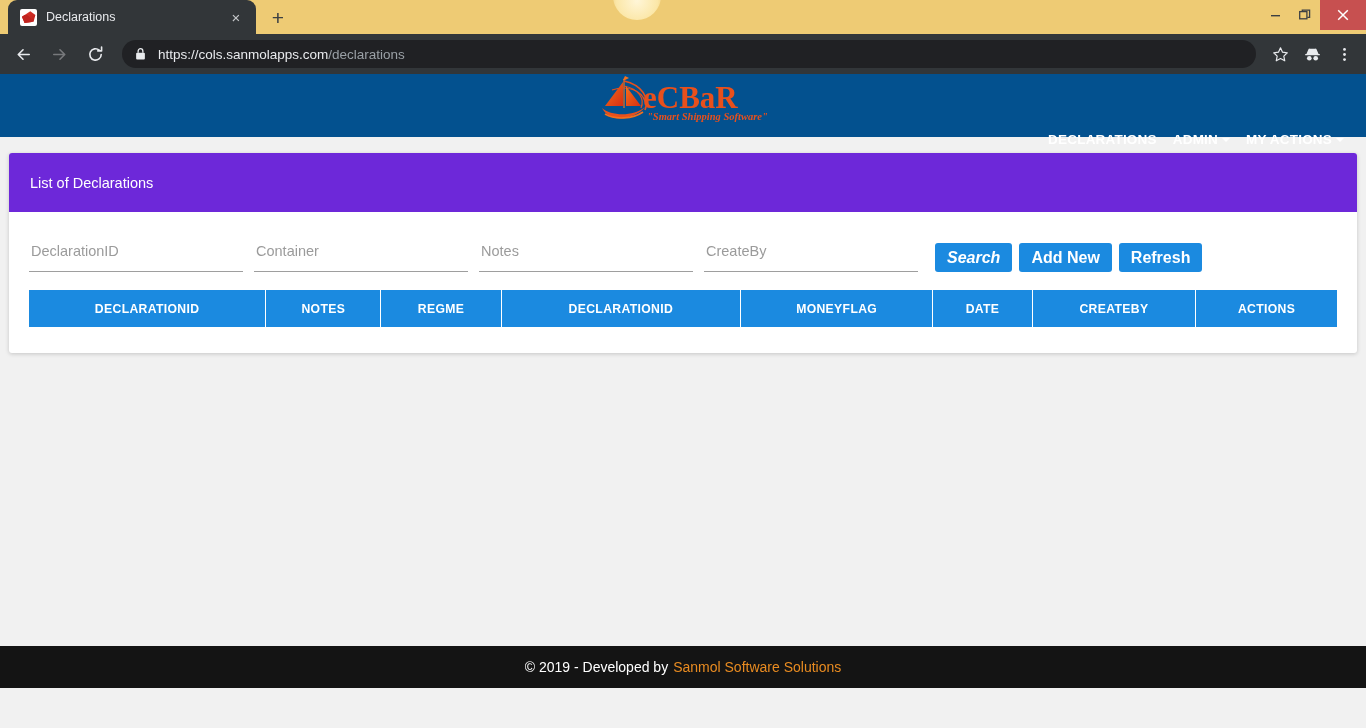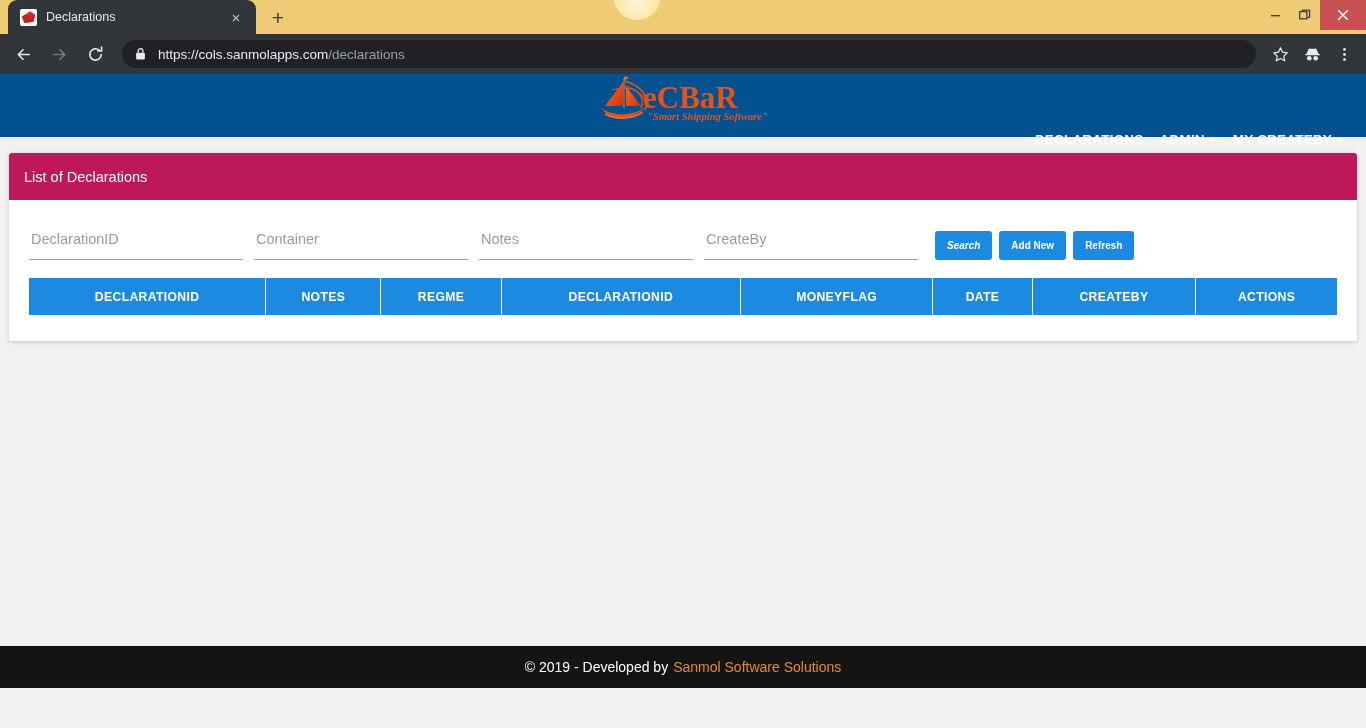--- a/index.html
+++ b/index.html
@@ -193,26 +193,26 @@
   }
 
   .card {
     margin: 16px 9px 0 9px;
     background: #ffffff;
     border-radius: 3px;
     box-shadow: 0 1px 4px rgba(0,0,0,0.18);
     overflow: hidden;
   }
   .card-header {
-    height: 47px;
-    background: #be185d;
-    color: #ffffff;
-    display: flex;
-    align-items: center;
-    padding-left: 15px;
+    height: 59px;
+    background: #6d28d9;
+    color: #ffffff;
+    display: flex;
+    align-items: center;
+    padding-left: 21px;
     font-size: 14.5px;
   }
   .card-body {
     padding: 18px 20px 26px 20px;
   }
 
   .filter-row {
     display: flex;
     align-items: flex-end;
     height: 42px;
@@ -242,21 +242,21 @@
   .f3 { width: 214px; }
   .f4 { width: 214px; }
 
   .btn-group { display: flex; align-items: center; margin-left: 6px; }
   .btn {
     background: #1b8ae0;
     color: #ffffff;
     border: none;
     border-radius: 3px;
     font-family: "Liberation Sans", sans-serif;
-    font-size: 10px;
+    font-size: 16px;
     font-weight: bold;
     height: 29px;
     padding: 0 12px;
     margin-right: 7px;
     cursor: pointer;
     white-space: nowrap;
   }
   .btn:last-child { margin-right: 0; }
   .btn.italic { font-style: italic; }
 
@@ -407,21 +407,21 @@
 
     <div class="navlinks">
       <a class="navlink">
         <span>DECLARATIONS</span>
       </a>
       <a class="navlink">
         <span>ADMIN</span>
         <span class="caret"></span>
       </a>
       <a class="navlink">
-        <span>MY CREATEBY</span>
+        <span>MY ACTIONS</span>
         <span class="caret"></span>
       </a>
     </div>
   </div>
 
   <div class="card">
     <div class="card-header">
       <span>List of Declarations</span>
     </div>
 

